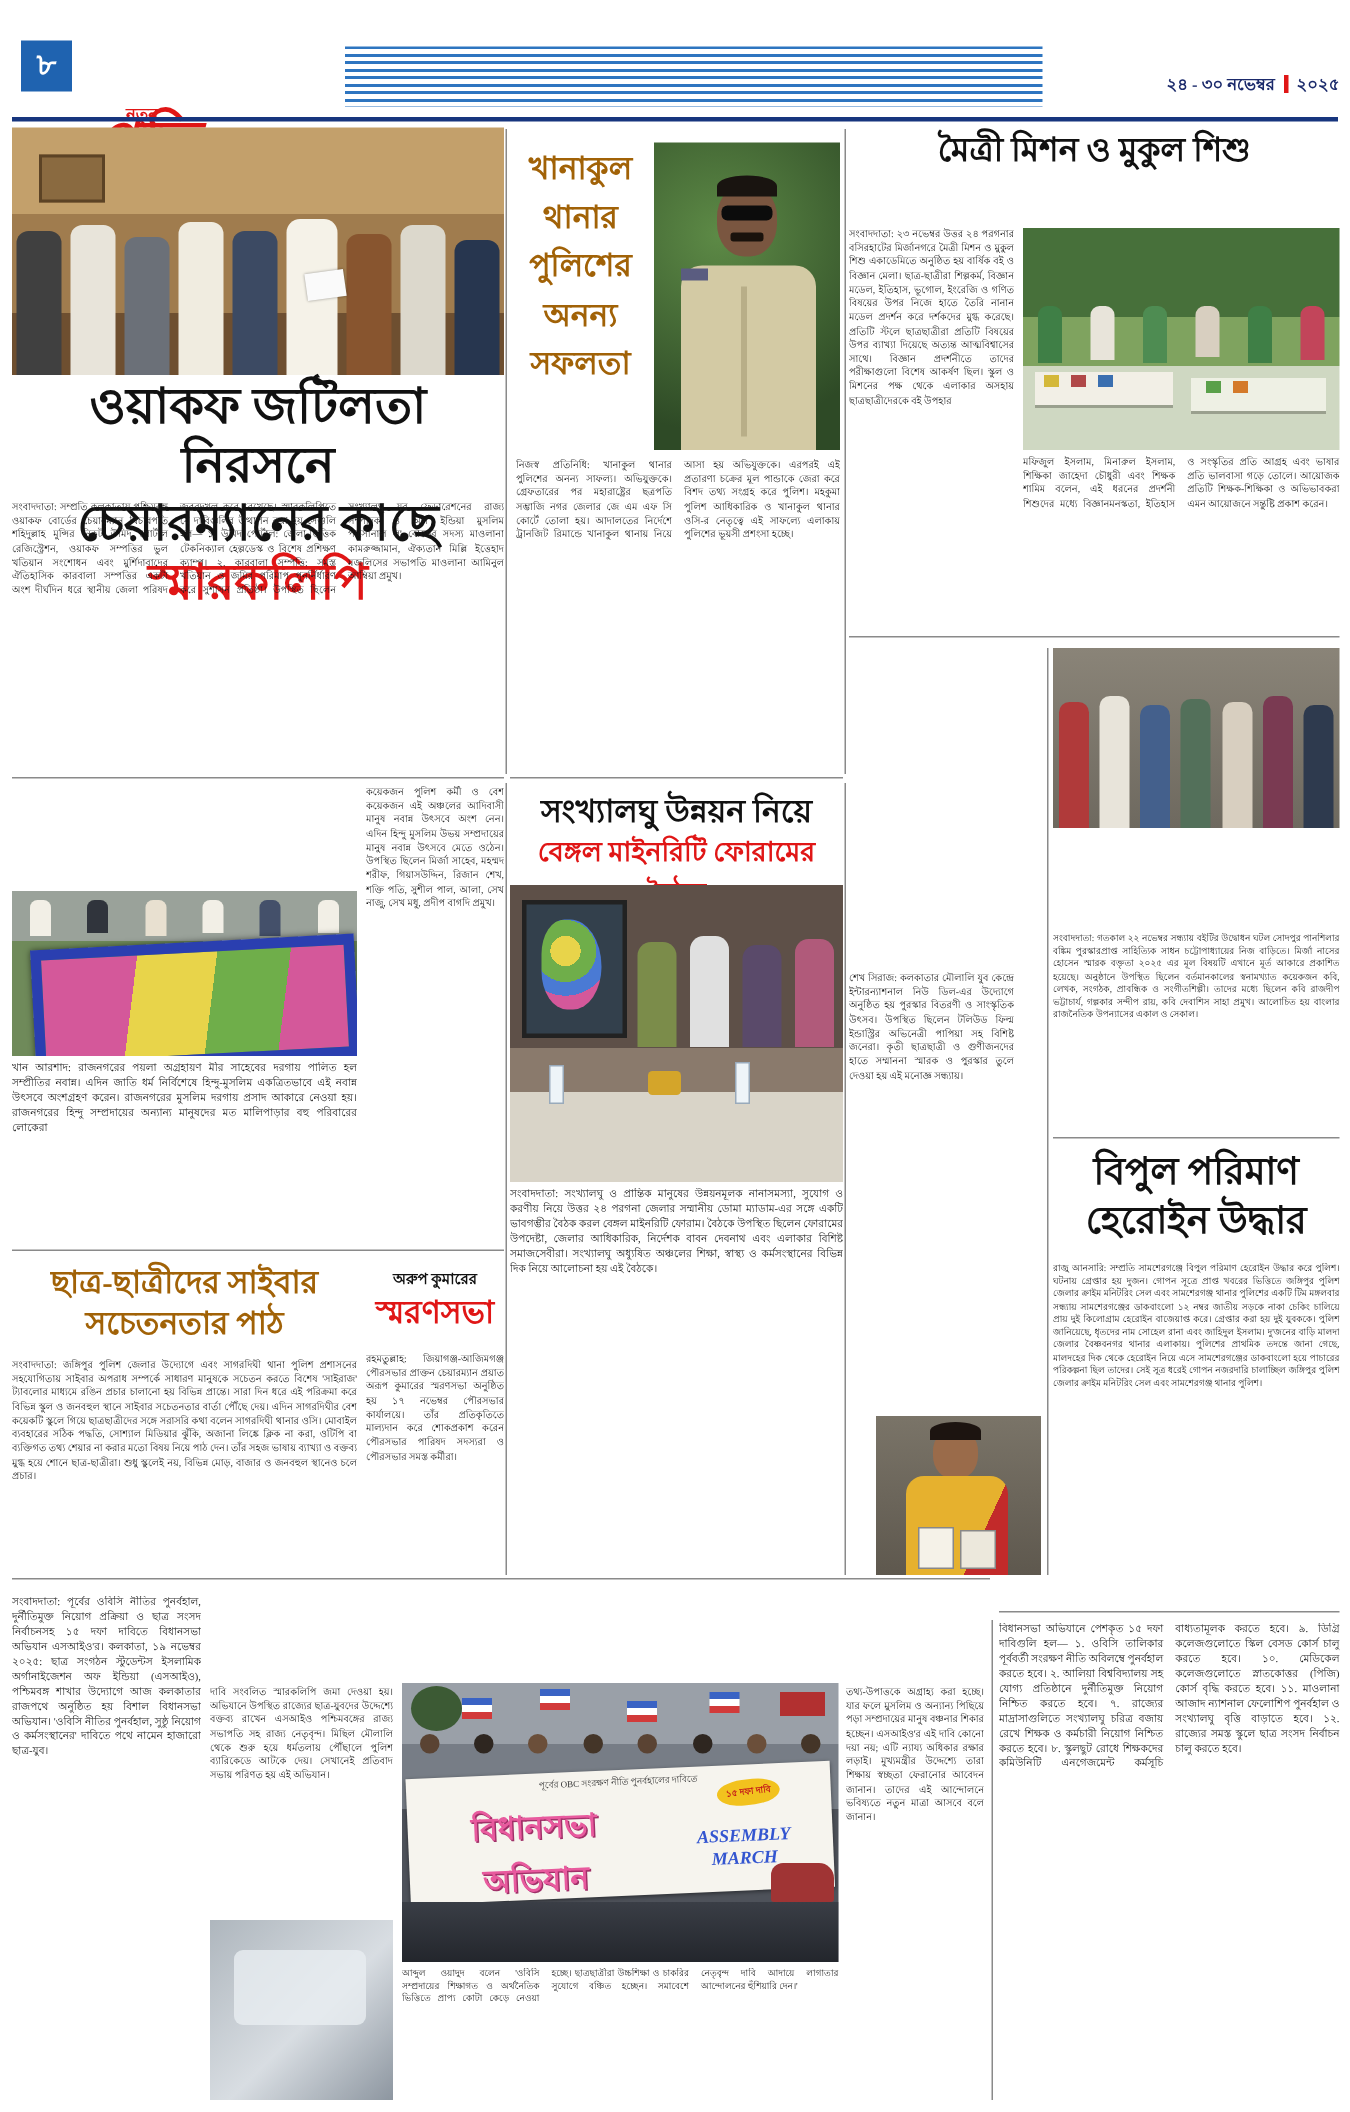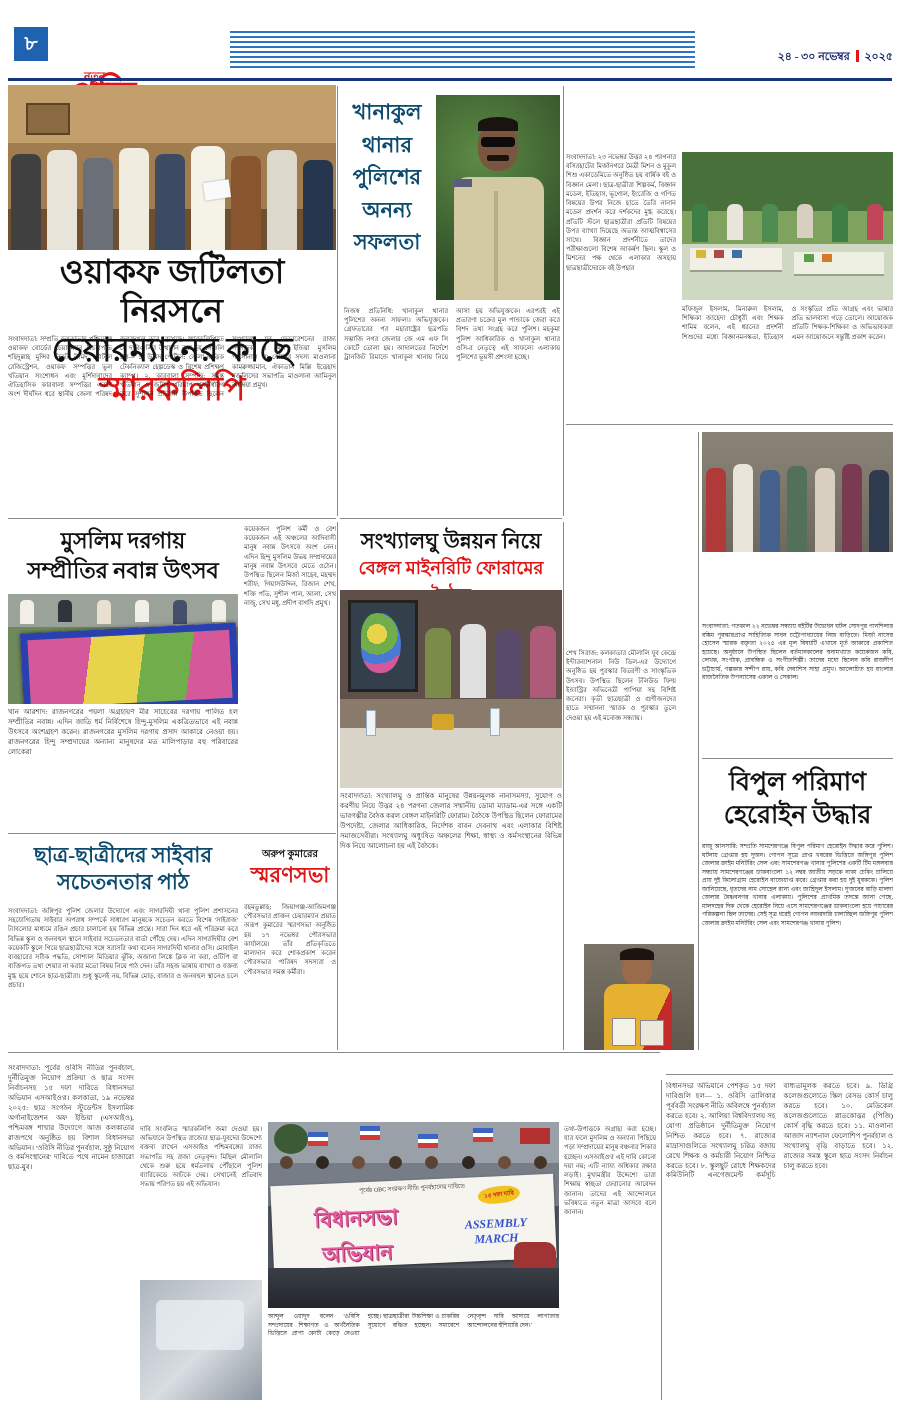--- a/index.html
+++ b/index.html
@@ -2,21 +2,21 @@
 <html lang="bn"><head>
 <meta charset="utf-8">
 <style>
   html,body{margin:0;padding:0;background:#e8e8e8;}
   #page{position:relative;width:900px;height:1408px;background:#ffffff;margin:0 auto;
         font-family:"Liberation Serif",serif;overflow:hidden;}
   .abs{position:absolute;}
   .body-text{font-size:6.5px;line-height:1.42;color:#1c1c1c;text-align:justify;overflow:hidden;}
   .hl{font-weight:bold;color:#111;text-align:center;}
   .red{color:#e01616;}
-  .blue{color:#0c4a6e;}
+  .blue{color:#a16207;}
   .stacked{white-space:pre-line;}
   .hairline-h{border-top:1px solid #8a8a8a;height:0;}
   .hairline-v{border-left:1px solid #8a8a8a;width:0;}
   .photo{overflow:hidden;}
   .cols2{column-count:2;column-gap:8px;}
   .cols3{column-count:3;column-gap:8px;}
   
   #pagenum{background:#1f63b0;color:#fff;font-weight:bold;font-size:20px;
            display:flex;align-items:center;justify-content:center;}
   #pinstripes{background:repeating-linear-gradient(to bottom,#2e75c0 0 2px,#ffffff 2px 5px);}
@@ -78,21 +78,21 @@
     <div class="abs" style="left:42px;top:22px;width:40px;height:14px;background:#191410;border-radius:50% 50% 0 0;"></div>
     <div class="abs" style="left:45px;top:42px;width:34px;height:10px;background:#0c0c0c;border-radius:4px;"></div>
     <div class="abs" style="left:51px;top:60px;width:22px;height:6px;background:#1a120c;border-radius:2px;"></div>
     <div class="abs" style="left:18px;top:82px;width:90px;height:123px;background:#d3caa4;border-radius:14px 14px 0 0;"></div>
     <div class="abs" style="left:18px;top:84px;width:18px;height:8px;background:#5a5c80;"></div>
     <div class="abs" style="left:58px;top:96px;width:4px;height:100px;background:#b8ae88;"></div>
   </div>
   <div class="abs body-text cols2" style="left:344px;top:306px;width:216px;height:210px;">নিজস্ব প্রতিনিধি: খানাকুল থানার পুলিশের অনন্য সাফল্য। অভিযুক্তকে। গ্রেফতারের পর মহারাষ্ট্রের ছত্রপতি সম্ভাজি নগর জেলার জে এম এফ সি কোর্টে তোলা হয়। আদালতের নির্দেশে ট্রানজিট রিমান্ডে খানাকুল থানায় নিয়ে আসা হয় অভিযুক্তকে। এরপরই এই প্রতারণা চক্রের মূল পান্ডাকে জেরা করে বিশদ তথ্য সংগ্রহ করে পুলিশ। মহকুমা পুলিশ আধিকারিক ও খানাকুল থানার ওসি-র নেতৃত্বে এই সাফল্যে এলাকায় পুলিশের ভূয়সী প্রশংসা হচ্ছে।</div>
 
   <div class="abs hl" style="left:566px;top:86px;width:327px;font-size:22px;line-height:1.3;">
-    <br>
+    <span>মৈত্রী মিশন ও মুকুল শিশু</span><br>
   </div>
   <div class="abs body-text" style="left:566px;top:152px;width:110px;height:268px;">সংবাদদাতা: ২৩ নভেম্বর উত্তর ২৪ পরগনার বসিরহাটের মির্জানগরে মৈত্রী মিশন ও মুকুল শিশু একাডেমিতে অনুষ্ঠিত হয় বার্ষিক বই ও বিজ্ঞান মেলা। ছাত্র-ছাত্রীরা শিল্পকর্ম, বিজ্ঞান মডেল, ইতিহাস, ভূগোল, ইংরেজি ও গণিত বিষয়ের উপর নিজে হাতে তৈরি নানান মডেল প্রদর্শন করে দর্শকদের মুগ্ধ করেছে। প্রতিটি স্টলে ছাত্রছাত্রীরা প্রতিটি বিষয়ের উপর ব্যাখ্যা দিয়েছে অত্যন্ত আত্মবিশ্বাসের সাথে। বিজ্ঞান প্রদর্শনীতে তাদের পরীক্ষাগুলো বিশেষ আকর্ষণ ছিল। স্কুল ও মিশনের পক্ষ থেকে এলাকার অসহায় ছাত্রছাত্রীদেরকে বই উপহার</div>
   <div class="abs photo" style="left:682px;top:152px;width:211px;height:148px;background:linear-gradient(#47703a 0 40%,#7fa35f 40% 62%,#cfd8c2 62%);">
     <div class="abs" style="left:0;top:52px;width:211px;height:40px;display:flex;justify-content:space-around;">
       <div style="width:16px;height:38px;background:#3f7f46;border-radius:6px 6px 0 0;"></div>
       <div style="width:16px;height:36px;background:#e8e4da;border-radius:6px 6px 0 0;"></div>
       <div style="width:16px;height:38px;background:#4e8c52;border-radius:6px 6px 0 0;"></div>
       <div style="width:16px;height:34px;background:#d8cfc0;border-radius:6px 6px 0 0;"></div>
       <div style="width:16px;height:38px;background:#3f7f46;border-radius:6px 6px 0 0;"></div>
       <div style="width:16px;height:36px;background:#c2455a;border-radius:6px 6px 0 0;"></div>
@@ -107,24 +107,20 @@
   </div>
   <div class="abs body-text cols2" style="left:682px;top:304px;width:211px;height:116px;">মফিজুল ইসলাম, মিনারুল ইসলাম, শিক্ষিকা জাহেদা চৌধুরী এবং শিক্ষক শামিম বলেন, এই ধরনের প্রদর্শনী শিশুদের মধ্যে বিজ্ঞানমনস্কতা, ইতিহাস ও সংস্কৃতির প্রতি আগ্রহ এবং ভাষার প্রতি ভালবাসা গড়ে তোলে। আয়োজক প্রতিটি শিক্ষক-শিক্ষিকা ও অভিভাবকরা এমন আয়োজনে সন্তুষ্টি প্রকাশ করেন।</div>
   <div class="abs hairline-h" style="left:566px;top:424px;width:327px;"></div>
 
   <div class="abs hairline-h" style="left:8px;top:518px;width:328px;"></div>
   <div class="abs hairline-h" style="left:340px;top:518px;width:222px;"></div>
   <div class="abs hairline-v" style="left:337px;top:522px;height:528px;"></div>
   <div class="abs hairline-v" style="left:563px;top:522px;height:528px;"></div>
   <div class="abs hairline-v" style="left:698px;top:432px;height:618px;"></div>
 
-  <div class="abs hl" style="left:8px;top:526px;width:230px;font-size:22px;line-height:1.35;">
-    <span>মুসলিম দরগায়</span><br>
-    <span>সম্প্রীতির নবান্ন উৎসব</span>
-  </div>
   <div class="abs photo" style="left:8px;top:594px;width:230px;height:110px;background:linear-gradient(#9aa29a 0 30%,#6f8a5a 30%);">
     <div class="abs" style="left:0;top:6px;width:230px;height:26px;display:flex;justify-content:space-around;">
       <div style="width:14px;height:24px;background:#f2efe6;border-radius:5px 5px 0 0;"></div>
       <div style="width:14px;height:22px;background:#30343c;border-radius:5px 5px 0 0;"></div>
       <div style="width:14px;height:24px;background:#e8e0d0;border-radius:5px 5px 0 0;"></div>
       <div style="width:14px;height:22px;background:#f2efe6;border-radius:5px 5px 0 0;"></div>
       <div style="width:14px;height:24px;background:#44506a;border-radius:5px 5px 0 0;"></div>
       <div style="width:14px;height:22px;background:#f2efe6;border-radius:5px 5px 0 0;"></div>
     </div>
     <div class="abs" style="left:14px;top:34px;width:202px;height:68px;transform:rotate(-3deg);background:linear-gradient(100deg,#d4589a 0 30%,#e8d44a 30% 55%,#6fae4a 55% 78%,#d4589a 78%);border:7px solid #2a3fb0;box-shadow:0 0 4px #0008;"></div>

